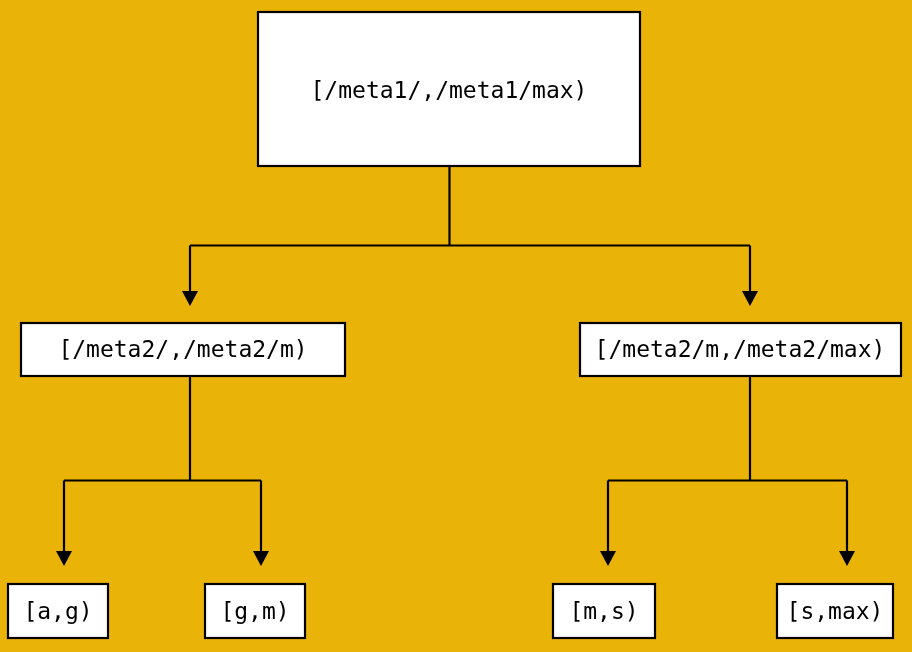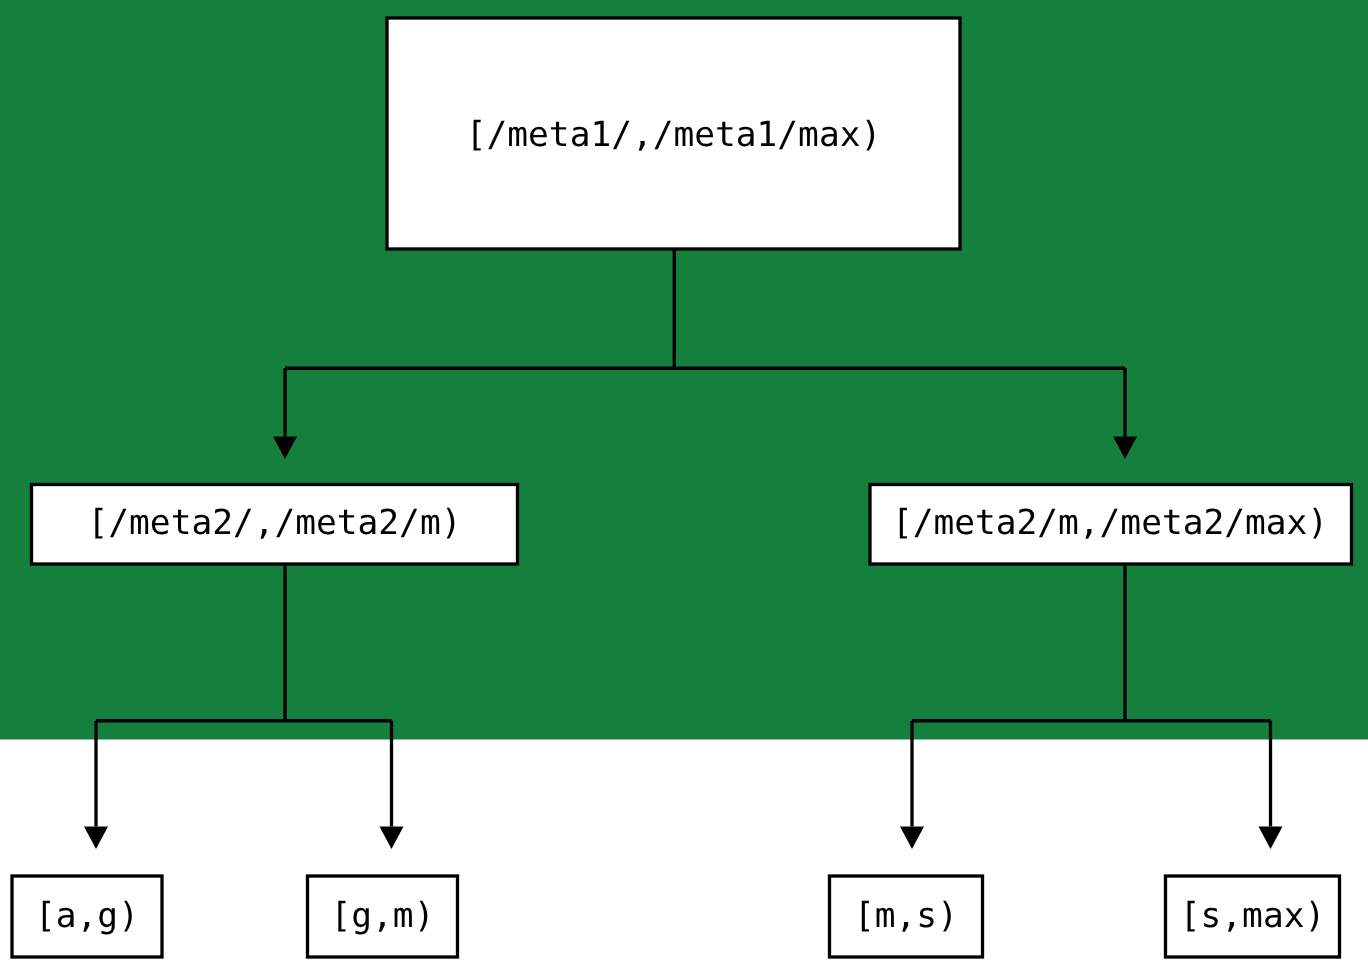--- a/index.html
+++ b/index.html
@@ -10,22 +10,22 @@
   }
   body {
     width: 912px;
     height: 652px;
     font-family: "DejaVu Sans Mono", "Liberation Mono", monospace;
     overflow: hidden;
   }
   #diagram-root {
     position: relative;
     width: 912px;
-    height: 493px;
-    background: #15803d;
+    height: 652px;
+    background: #eab308;
   }
   svg#tree-svg {
     display: block;
     width: 912px;
     height: 652px;
   }
   .node-box {
     fill: #ffffff;
     stroke: #000000;
     stroke-width: 2.2;

